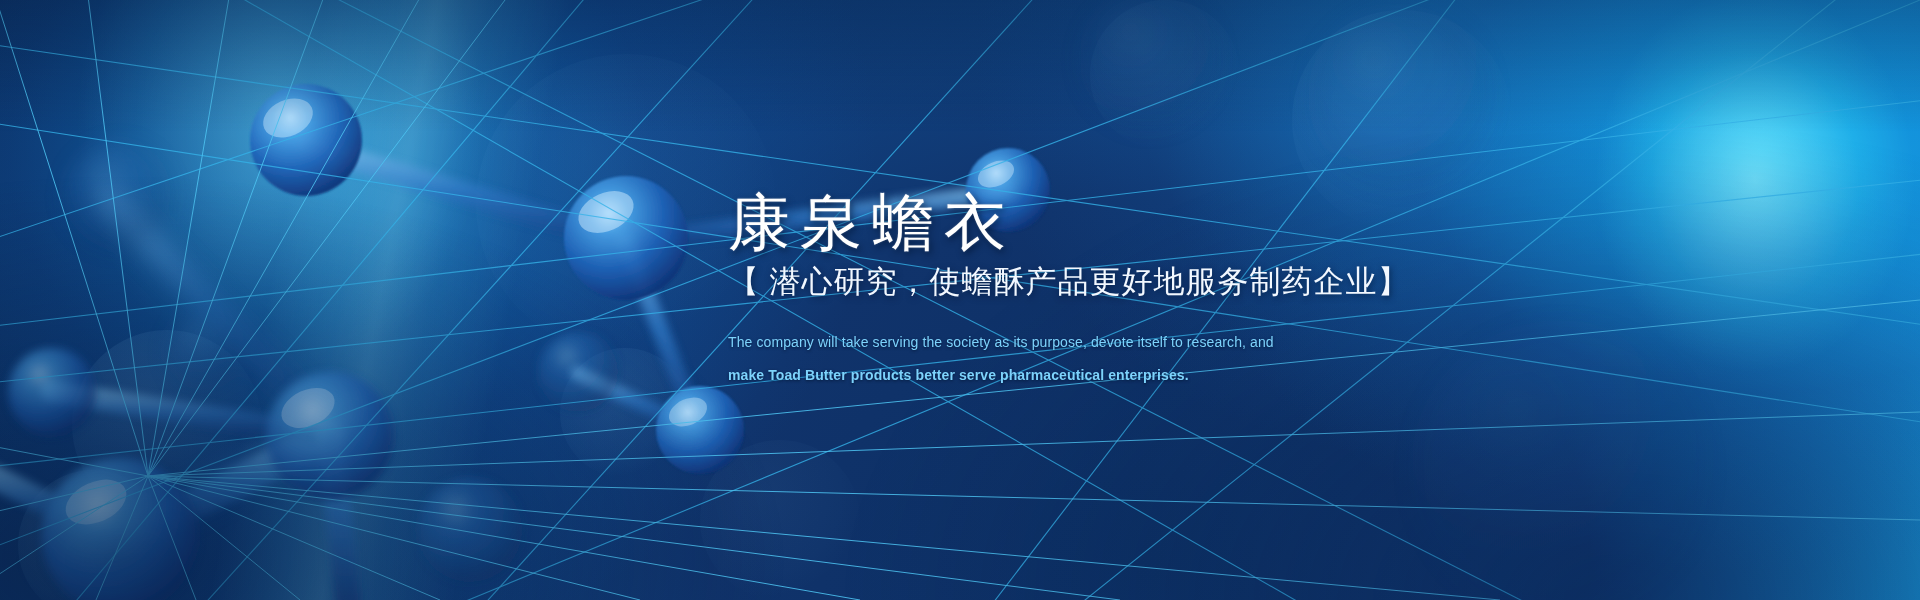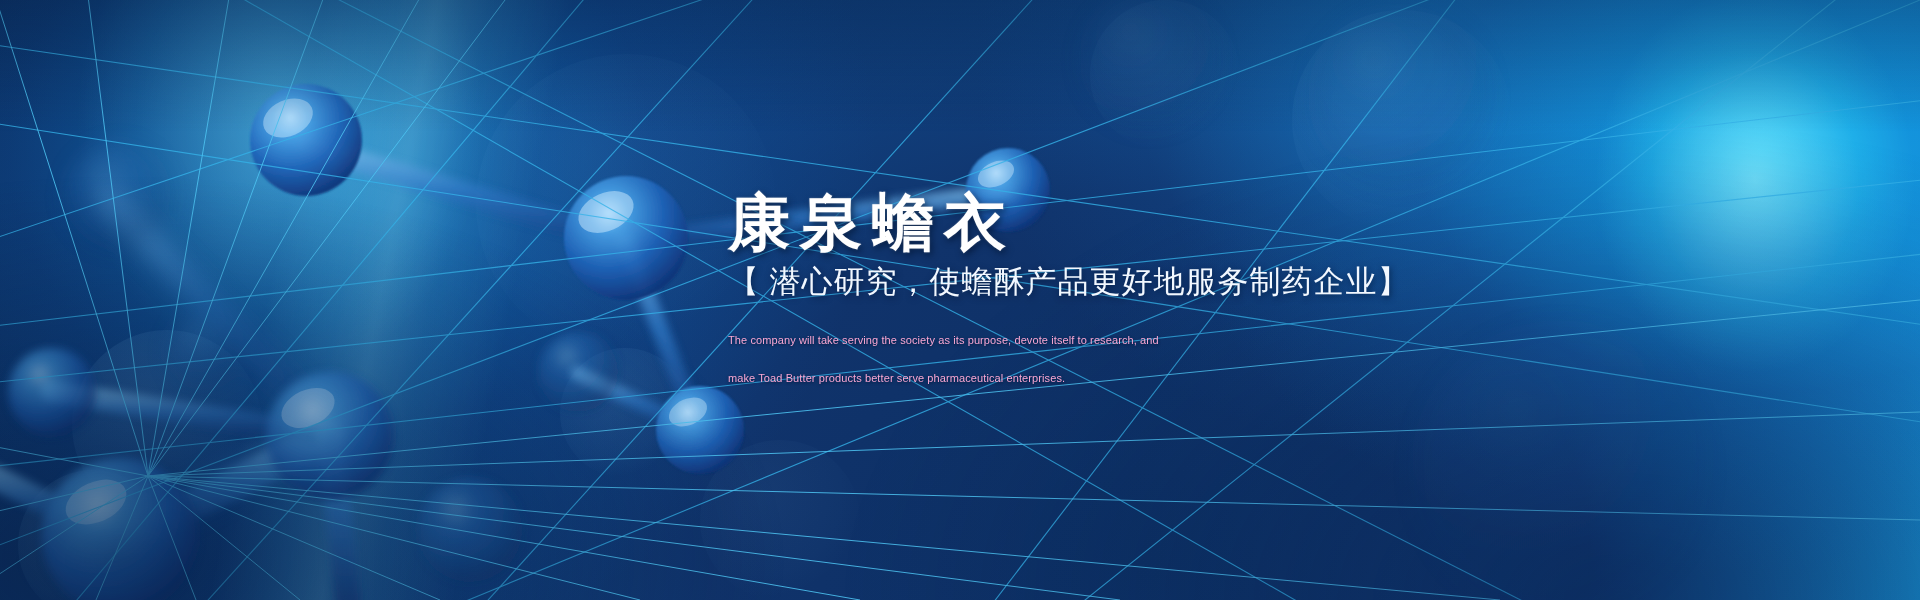--- a/index.html
+++ b/index.html
@@ -78,44 +78,44 @@
     position: absolute;
     left: 728px;
     top: 192px;
     width: 900px;
   }
   #brand-title {
     font-size: 62px;
     line-height: 1;
     letter-spacing: 10px;
     color: #ffffff;
-    font-weight: 700;
+    font-weight: 400;
     text-shadow: 2px 3px 7px rgba(3,22,52,0.75), 0 0 2px rgba(255,255,255,0.35);
     white-space: nowrap;
   }
   #brand-slogan {
     margin-top: 10px;
     font-size: 31px;
     line-height: 1.15;
     letter-spacing: 1px;
     color: #f2f8ff;
     font-weight: 400;
     text-shadow: 1px 2px 6px rgba(3,22,52,0.7);
     white-space: nowrap;
   }
   .brand-desc-line {
-    font-size: 11px;
+    font-size: 14px;
     line-height: 1.55;
-    color: #f9a8d4;
+    color: #7dd3fc;
     letter-spacing: .1px;
     text-shadow: 0 1px 3px rgba(4,22,52,0.85);
     white-space: nowrap;
   }
   #brand-desc { margin-top: 32px; }
-  #brand-desc .brand-desc-line + .brand-desc-line { margin-top: 21px; }
+  #brand-desc .brand-desc-line + .brand-desc-line { margin-top: 12px; font-weight: bold; }
 </style>
 </head>
 <body>
 
 <div id="banner">
 
   <div class="layer" id="bg-base"></div>
   <div class="layer" id="bg-sweep"></div>
   <div class="layer" id="bg-sweep2"></div>
 

